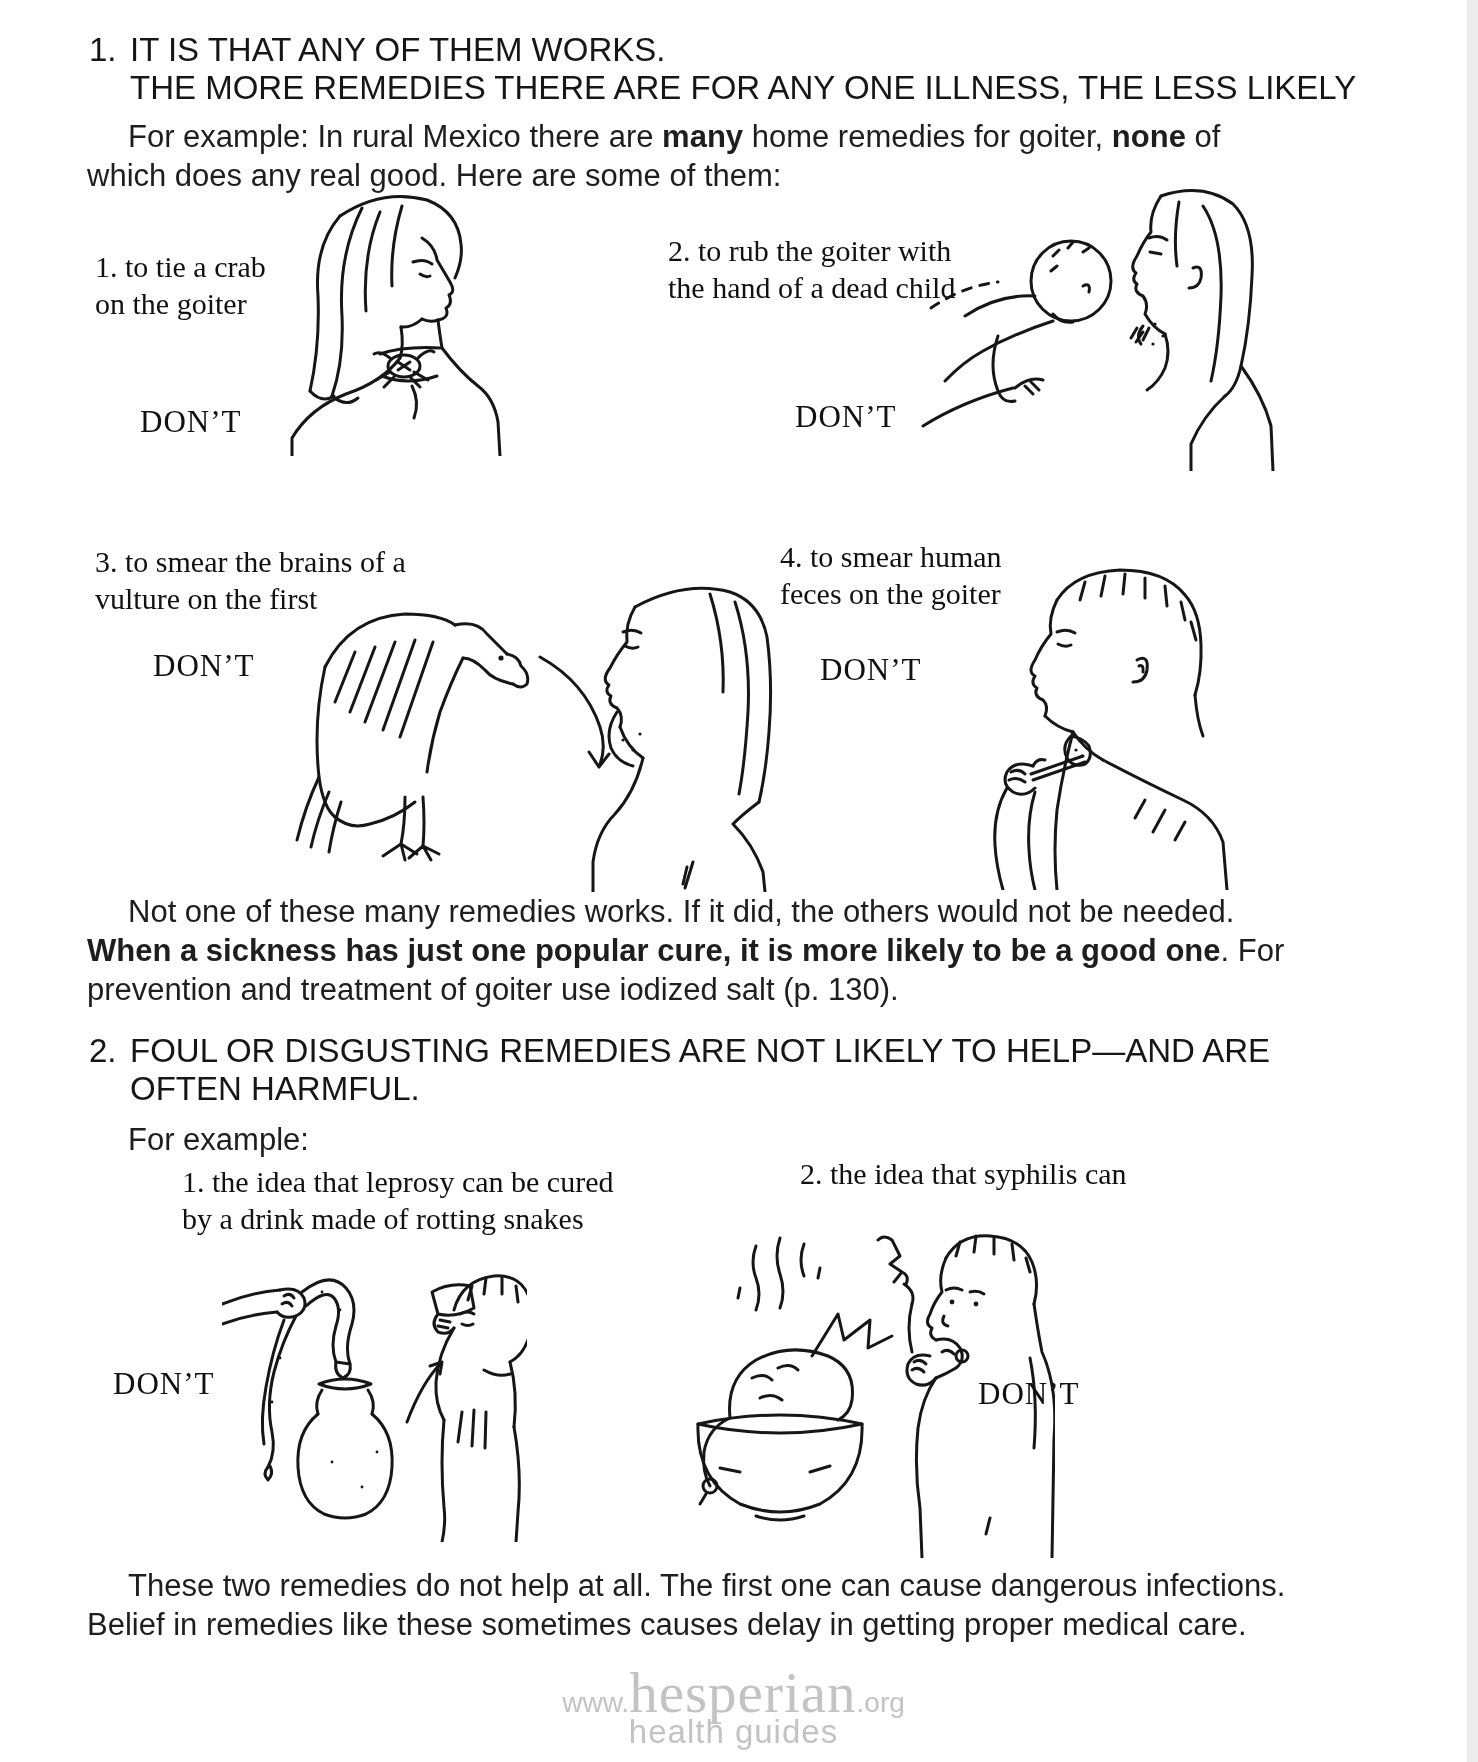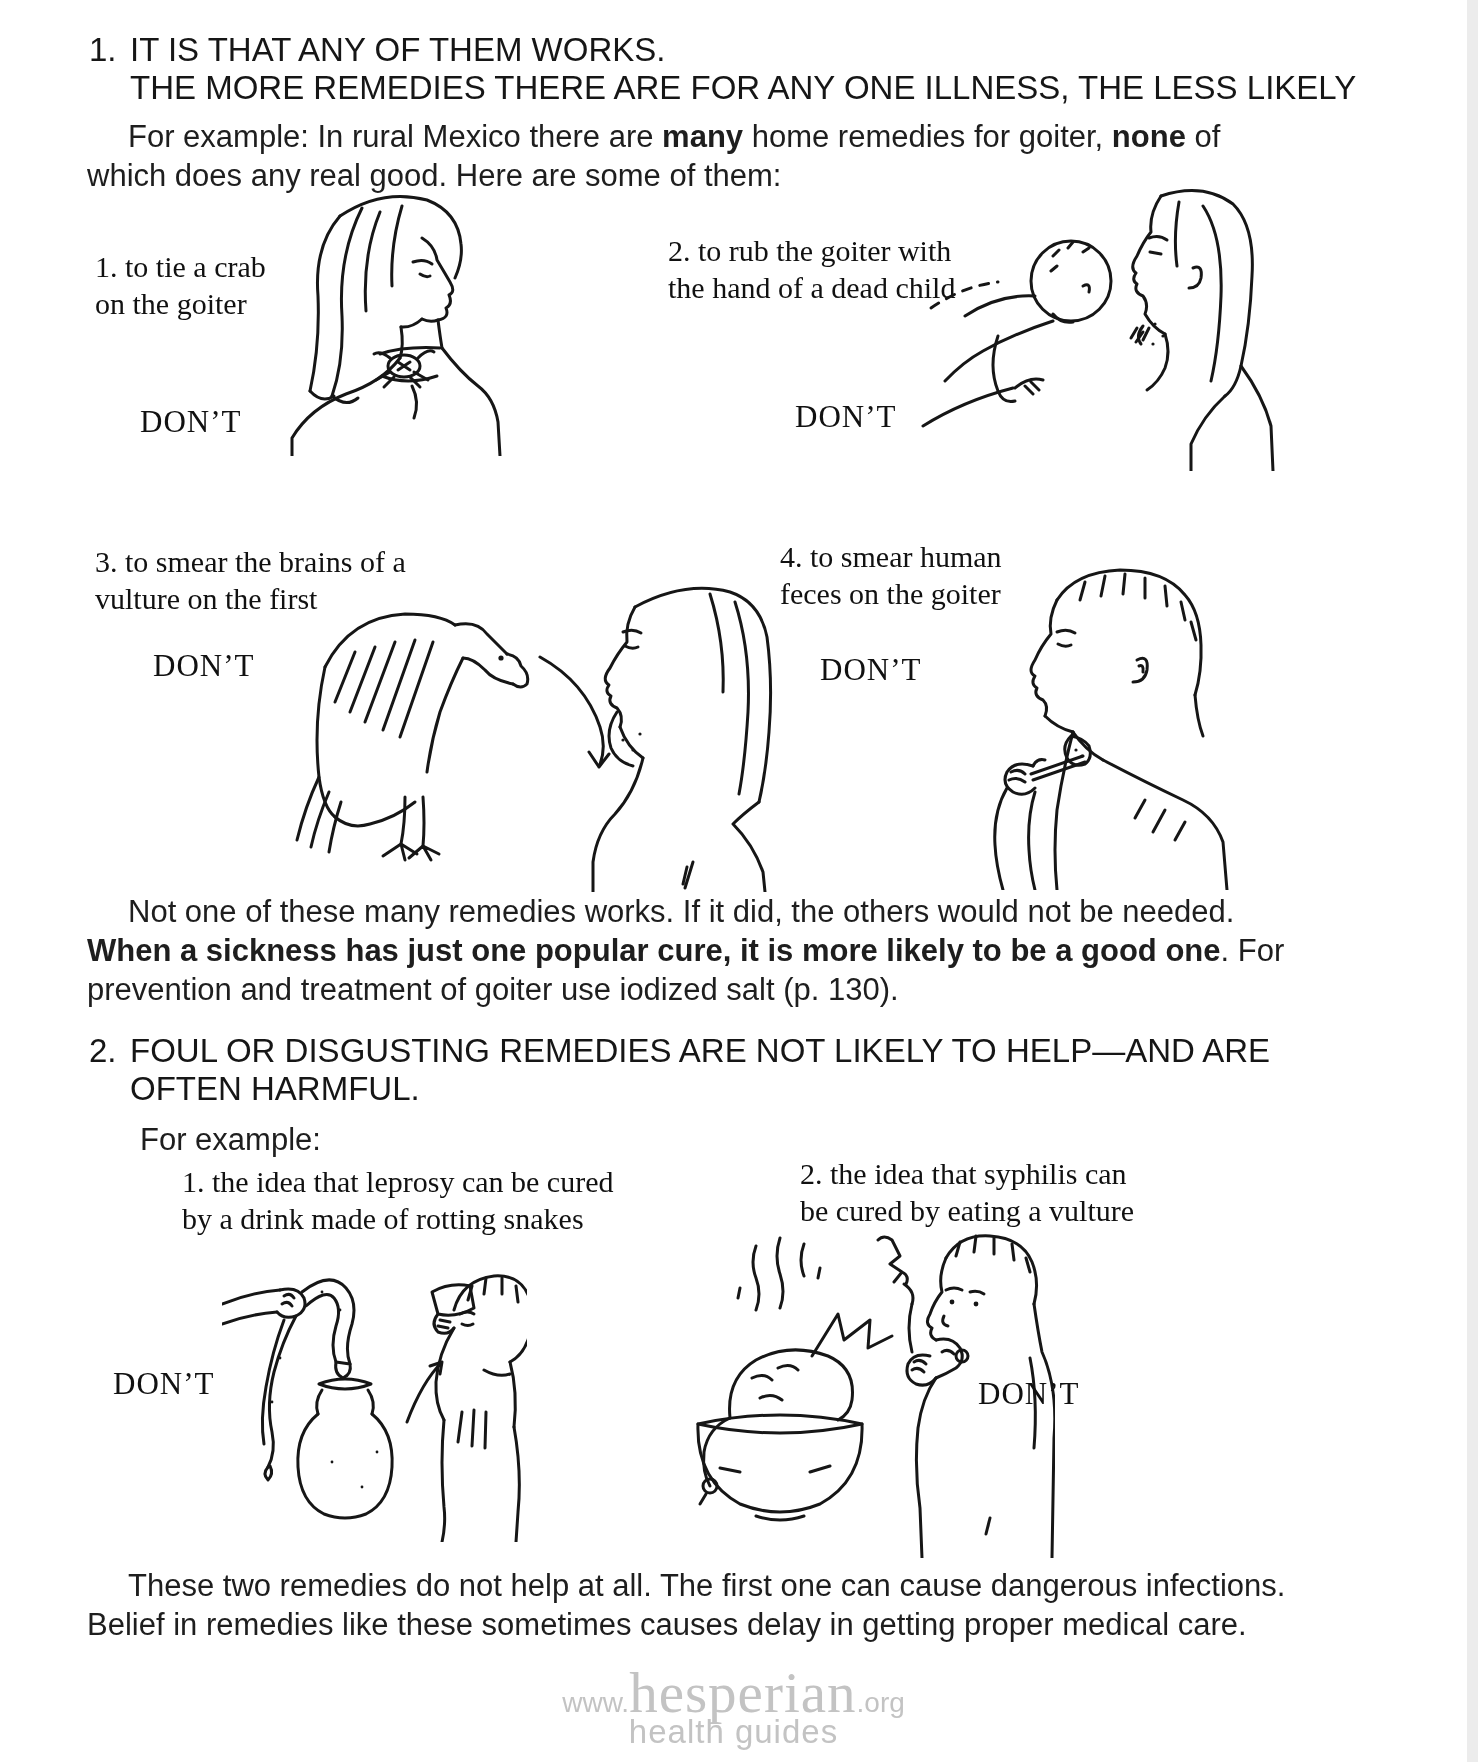--- a/index.html
+++ b/index.html
@@ -5,21 +5,21 @@
   html,body{margin:0;padding:0;background:#ffffff;}
   .page{position:relative;width:1478px;height:1762px;background:#ffffff;overflow:hidden;
         font-family:"Liberation Sans",sans-serif;color:#1e1e1e;}
   .edge-strip{position:absolute;top:0;right:0;width:11px;height:100%;background:#ececec;}
   .heading{position:absolute;display:flex;font-size:33px;line-height:38px;color:#161616;}
   .heading .num{width:41px;flex:none;}
   .body-par{position:absolute;font-size:31px;line-height:39px;color:#1e1e1e;}
   .body-par .indent{padding-left:41px;}
   .caption{position:absolute;font-family:"Liberation Serif",serif;font-size:30px;line-height:37px;color:#111;}
   .dont{position:absolute;font-family:"Liberation Serif",serif;font-size:31px;letter-spacing:1px;color:#111;}
-  .example-label{position:absolute;font-size:31px;color:#1e1e1e;margin-left:12px;}
+  .example-label{position:absolute;font-size:31px;color:#1e1e1e;}
   .fig{position:absolute;}
   .fig svg{display:block;}
   .footer{position:absolute;left:0;right:11px;top:1660px;text-align:center;color:#c3c3c3;}
   .footer .line1{white-space:nowrap;}
   .footer .www,.footer .org{font-size:28px;font-family:"Liberation Sans",sans-serif;}
   .footer .brand{font-size:57px;font-family:"Liberation Serif",serif;letter-spacing:1px;}
   .footer .tagline{font-size:33px;margin-top:-12px;letter-spacing:1px;}
   path,ellipse,circle{vector-effect:none;}
 </style>
 </head>
@@ -181,21 +181,20 @@
   </div>
 
   <div class="example-label" style="left:128px;top:1122px;">For example:</div>
 
   <div class="caption" style="left:182px;top:1163px;">
     <div>1. the idea that leprosy can be cured</div>
     <div>by a drink made of rotting snakes</div>
   </div>
   <div class="caption" style="left:800px;top:1155px;">
     <div>2. the idea that syphilis can</div>
-    <div>be cured by eating a vulture</div>
   </div>
 
   <div class="dont" style="left:113px;top:1366px;">DON’T</div>
 
   <div class="fig" style="left:222px;top:1262px;">
     <svg width="305" height="280" viewBox="0 0 305 280" fill="none" stroke="#161616" stroke-width="3" stroke-linecap="round" stroke-linejoin="round">
       <path d="M0,42 Q30,30 58,28 M0,62 Q28,52 55,50"></path>
       <path d="M58,28 Q76,24 82,36 Q86,48 74,54 Q62,58 55,50"></path>
       <path d="M62,34 Q68,30 72,36 M60,42 Q66,38 70,44"></path>
       <path d="M80,30 Q108,8 124,26 Q136,40 130,62 Q122,86 128,102"></path>

